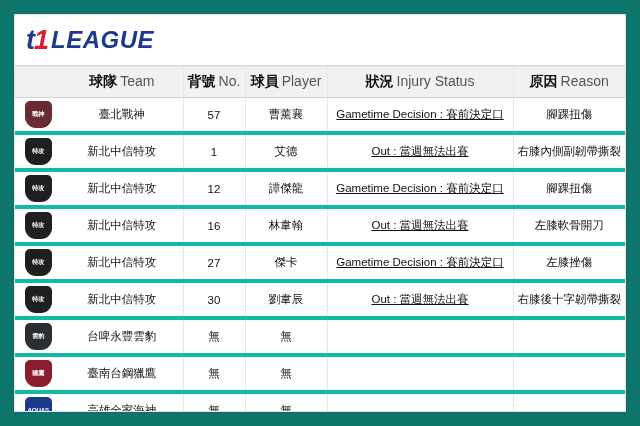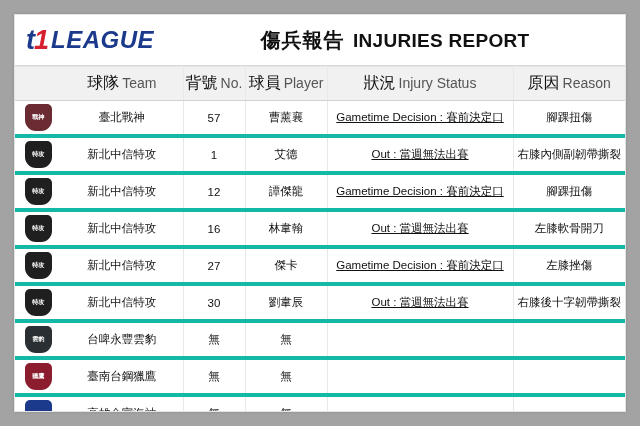--- a/index.html
+++ b/index.html
@@ -8,21 +8,21 @@
     background: #ffffff;
     width: 640px;
     height: 426px;
     overflow: hidden;
     font-family: "Liberation Sans", sans-serif;
   }
   #page {
     position: relative;
     width: 640px;
     height: 426px;
-    background: #a3a3a3;
+    background: #0f766e;
     box-sizing: border-box;
   }
   .card {
     position: absolute;
     left: 14px;
     top: 14px;
     width: 612px;
     height: 398px;
     background: #ffffff;
     border: 1px solid #e3e3e3;
@@ -100,21 +100,21 @@
   }
   table.report th {
     background: #f1f1f1;
     font-size: 11px;
     font-weight: normal;
     color: #222;
     padding: 6px 2px;
     border-bottom: 1px solid #d2d2d2;
     border-top: 1px solid #e6e6e6;
   }
-  th .cn { font-size: 16px; font-weight: normal; color: #111; }
+  th .cn { font-size: 14px; font-weight: bold; color: #111; }
   th .en { font-size: 14px; color: #555; margin-left: 3px; }
   table.report td {
     border-bottom: 4px solid #14b8a6;
     font-size: 11.5px;
     color: #111;
     text-align: center;
     height: 31px;
     vertical-align: middle;
   }
   tr.row td.logo-cell { width: 46px; }
@@ -153,24 +153,20 @@
 <div id="page">
   <div class="card">
 
     <div class="header">
       <div class="logo-wrap">
         <div class="logo">
           <span class="logo-mark">t<span class="accent">1</span></span>
           <span class="logo-text">LEAGUE</span>
         </div>
       </div>
-      <div class="title-wrap">
-        <span class="title-cn">傷兵報告</span>
-        <span class="title-en">INJURIES REPORT</span>
-      </div>
     </div>
 
     <table class="report">
       <colgroup>
         <col style="width:46px">
         <col style="width:122px">
         <col style="width:62px">
         <col style="width:82px">
         <col style="width:186px">
         <col style="width:112px">

